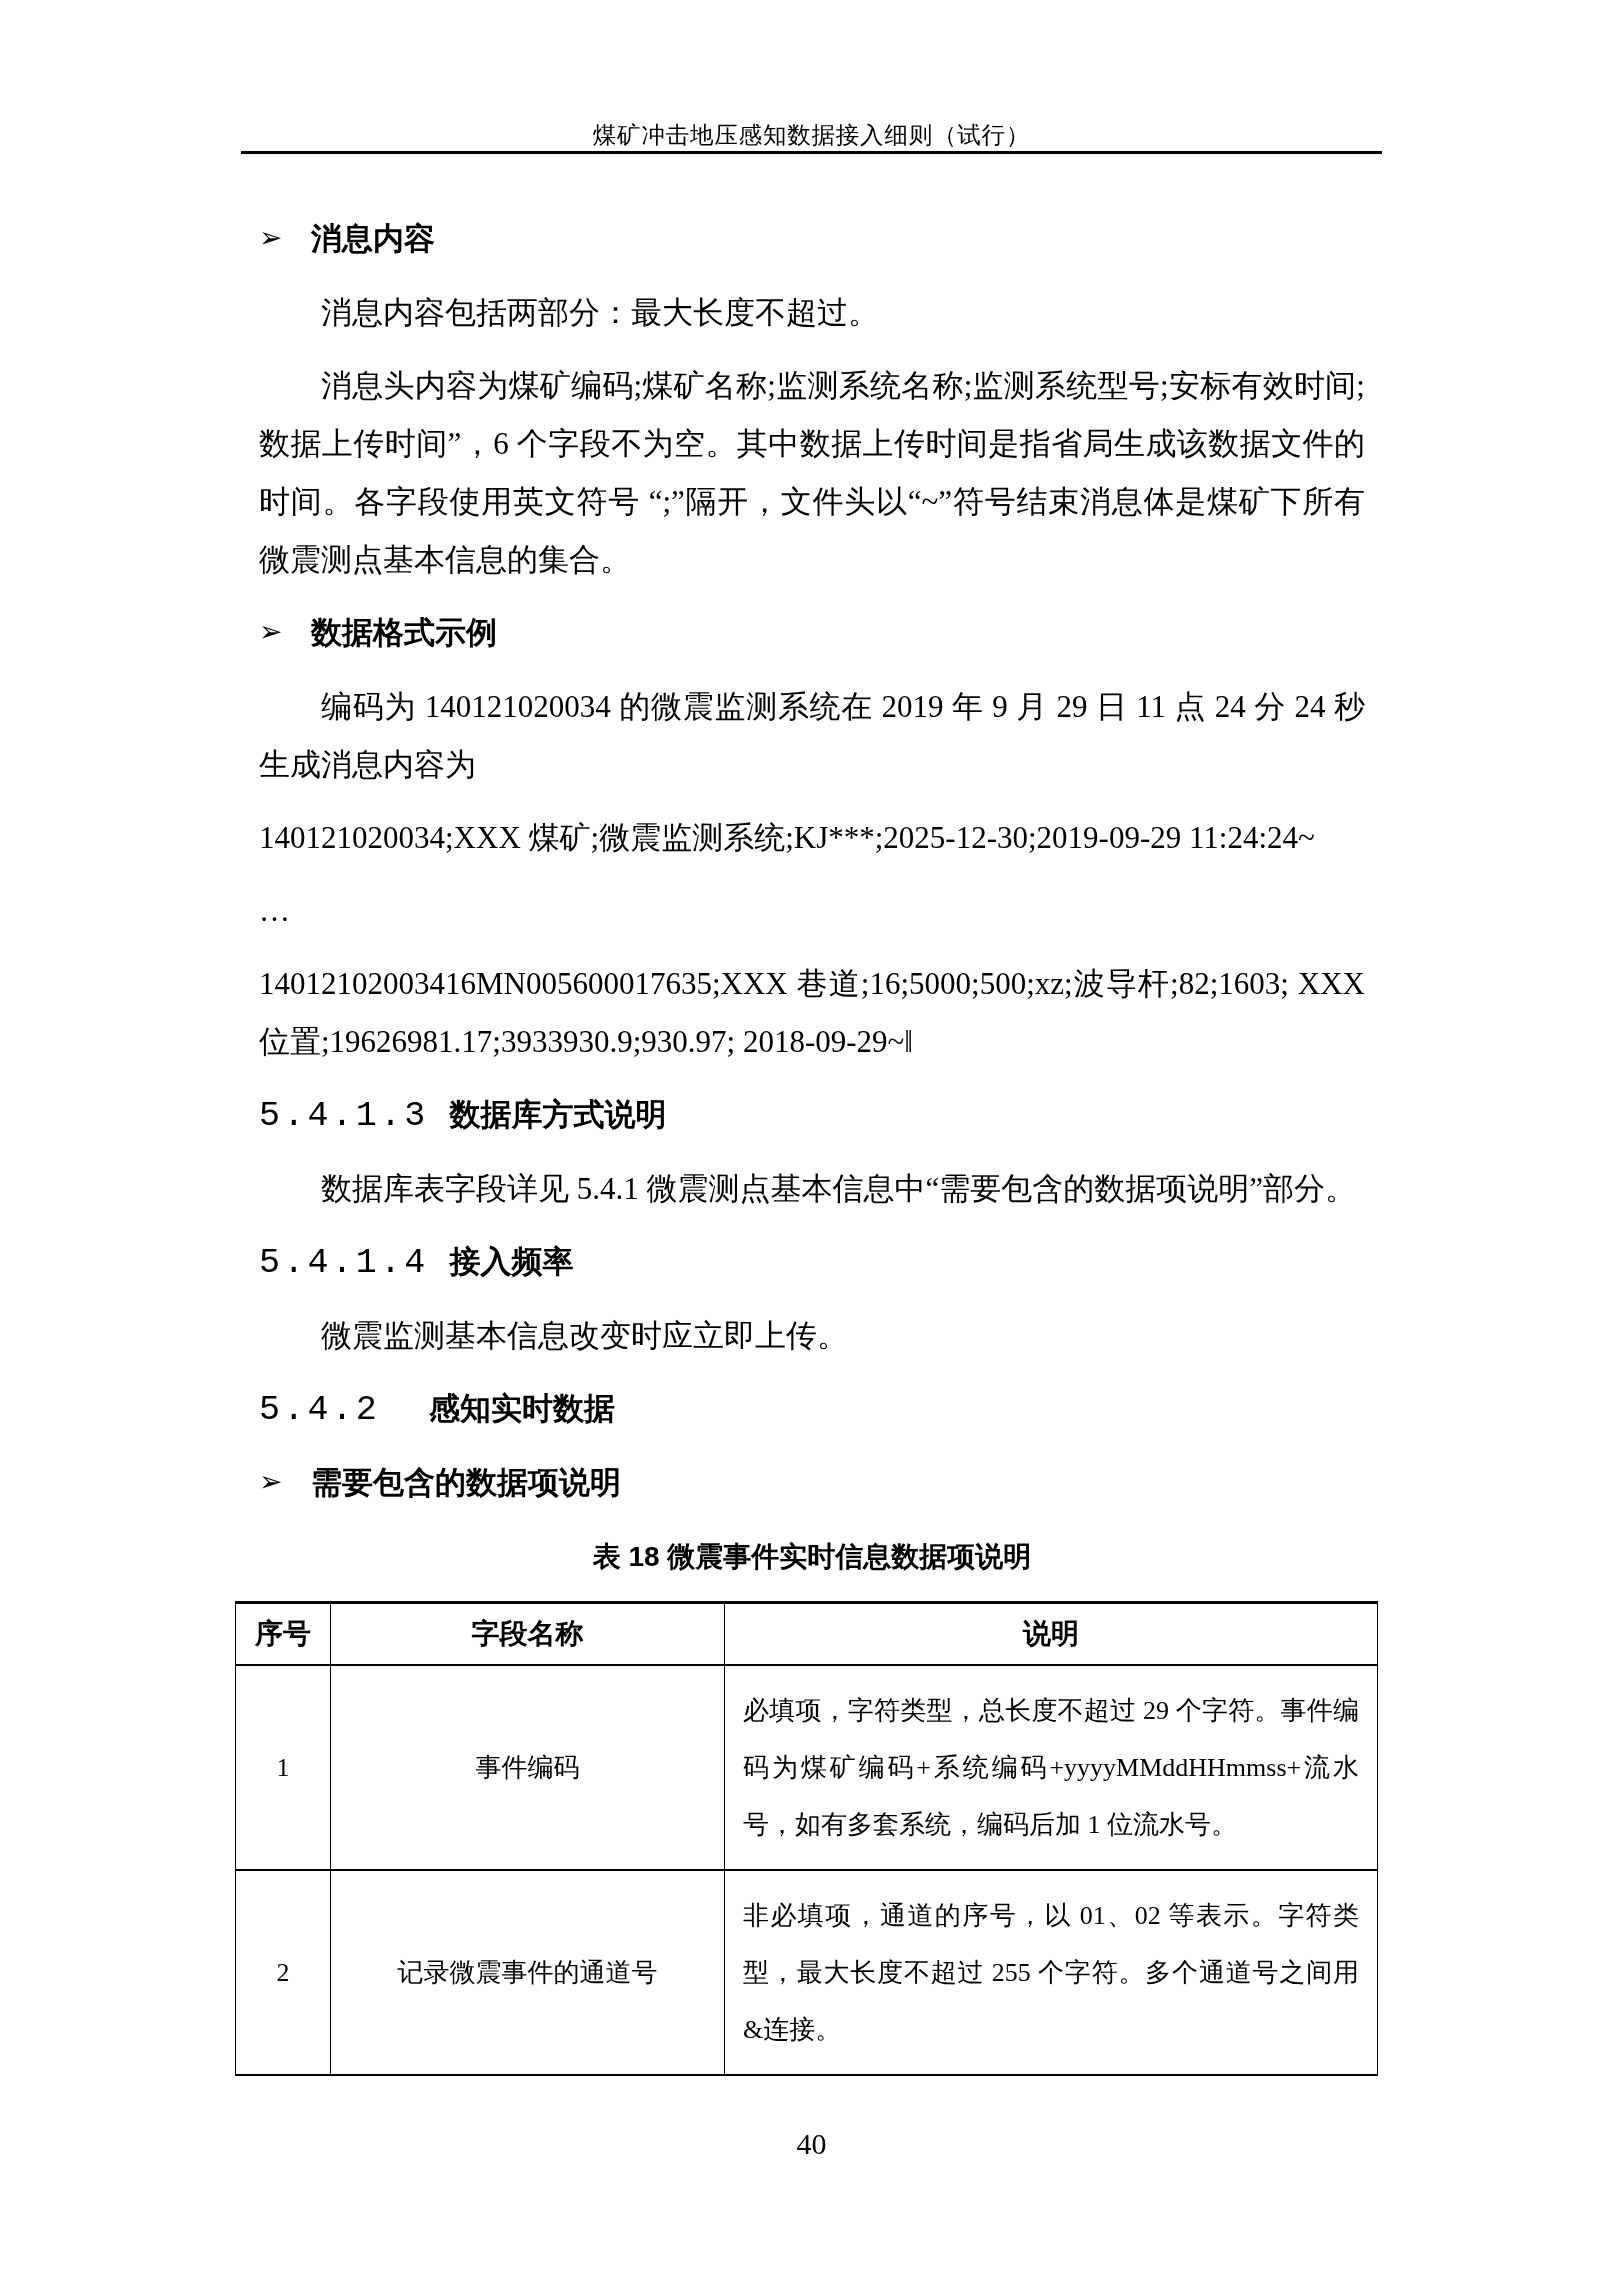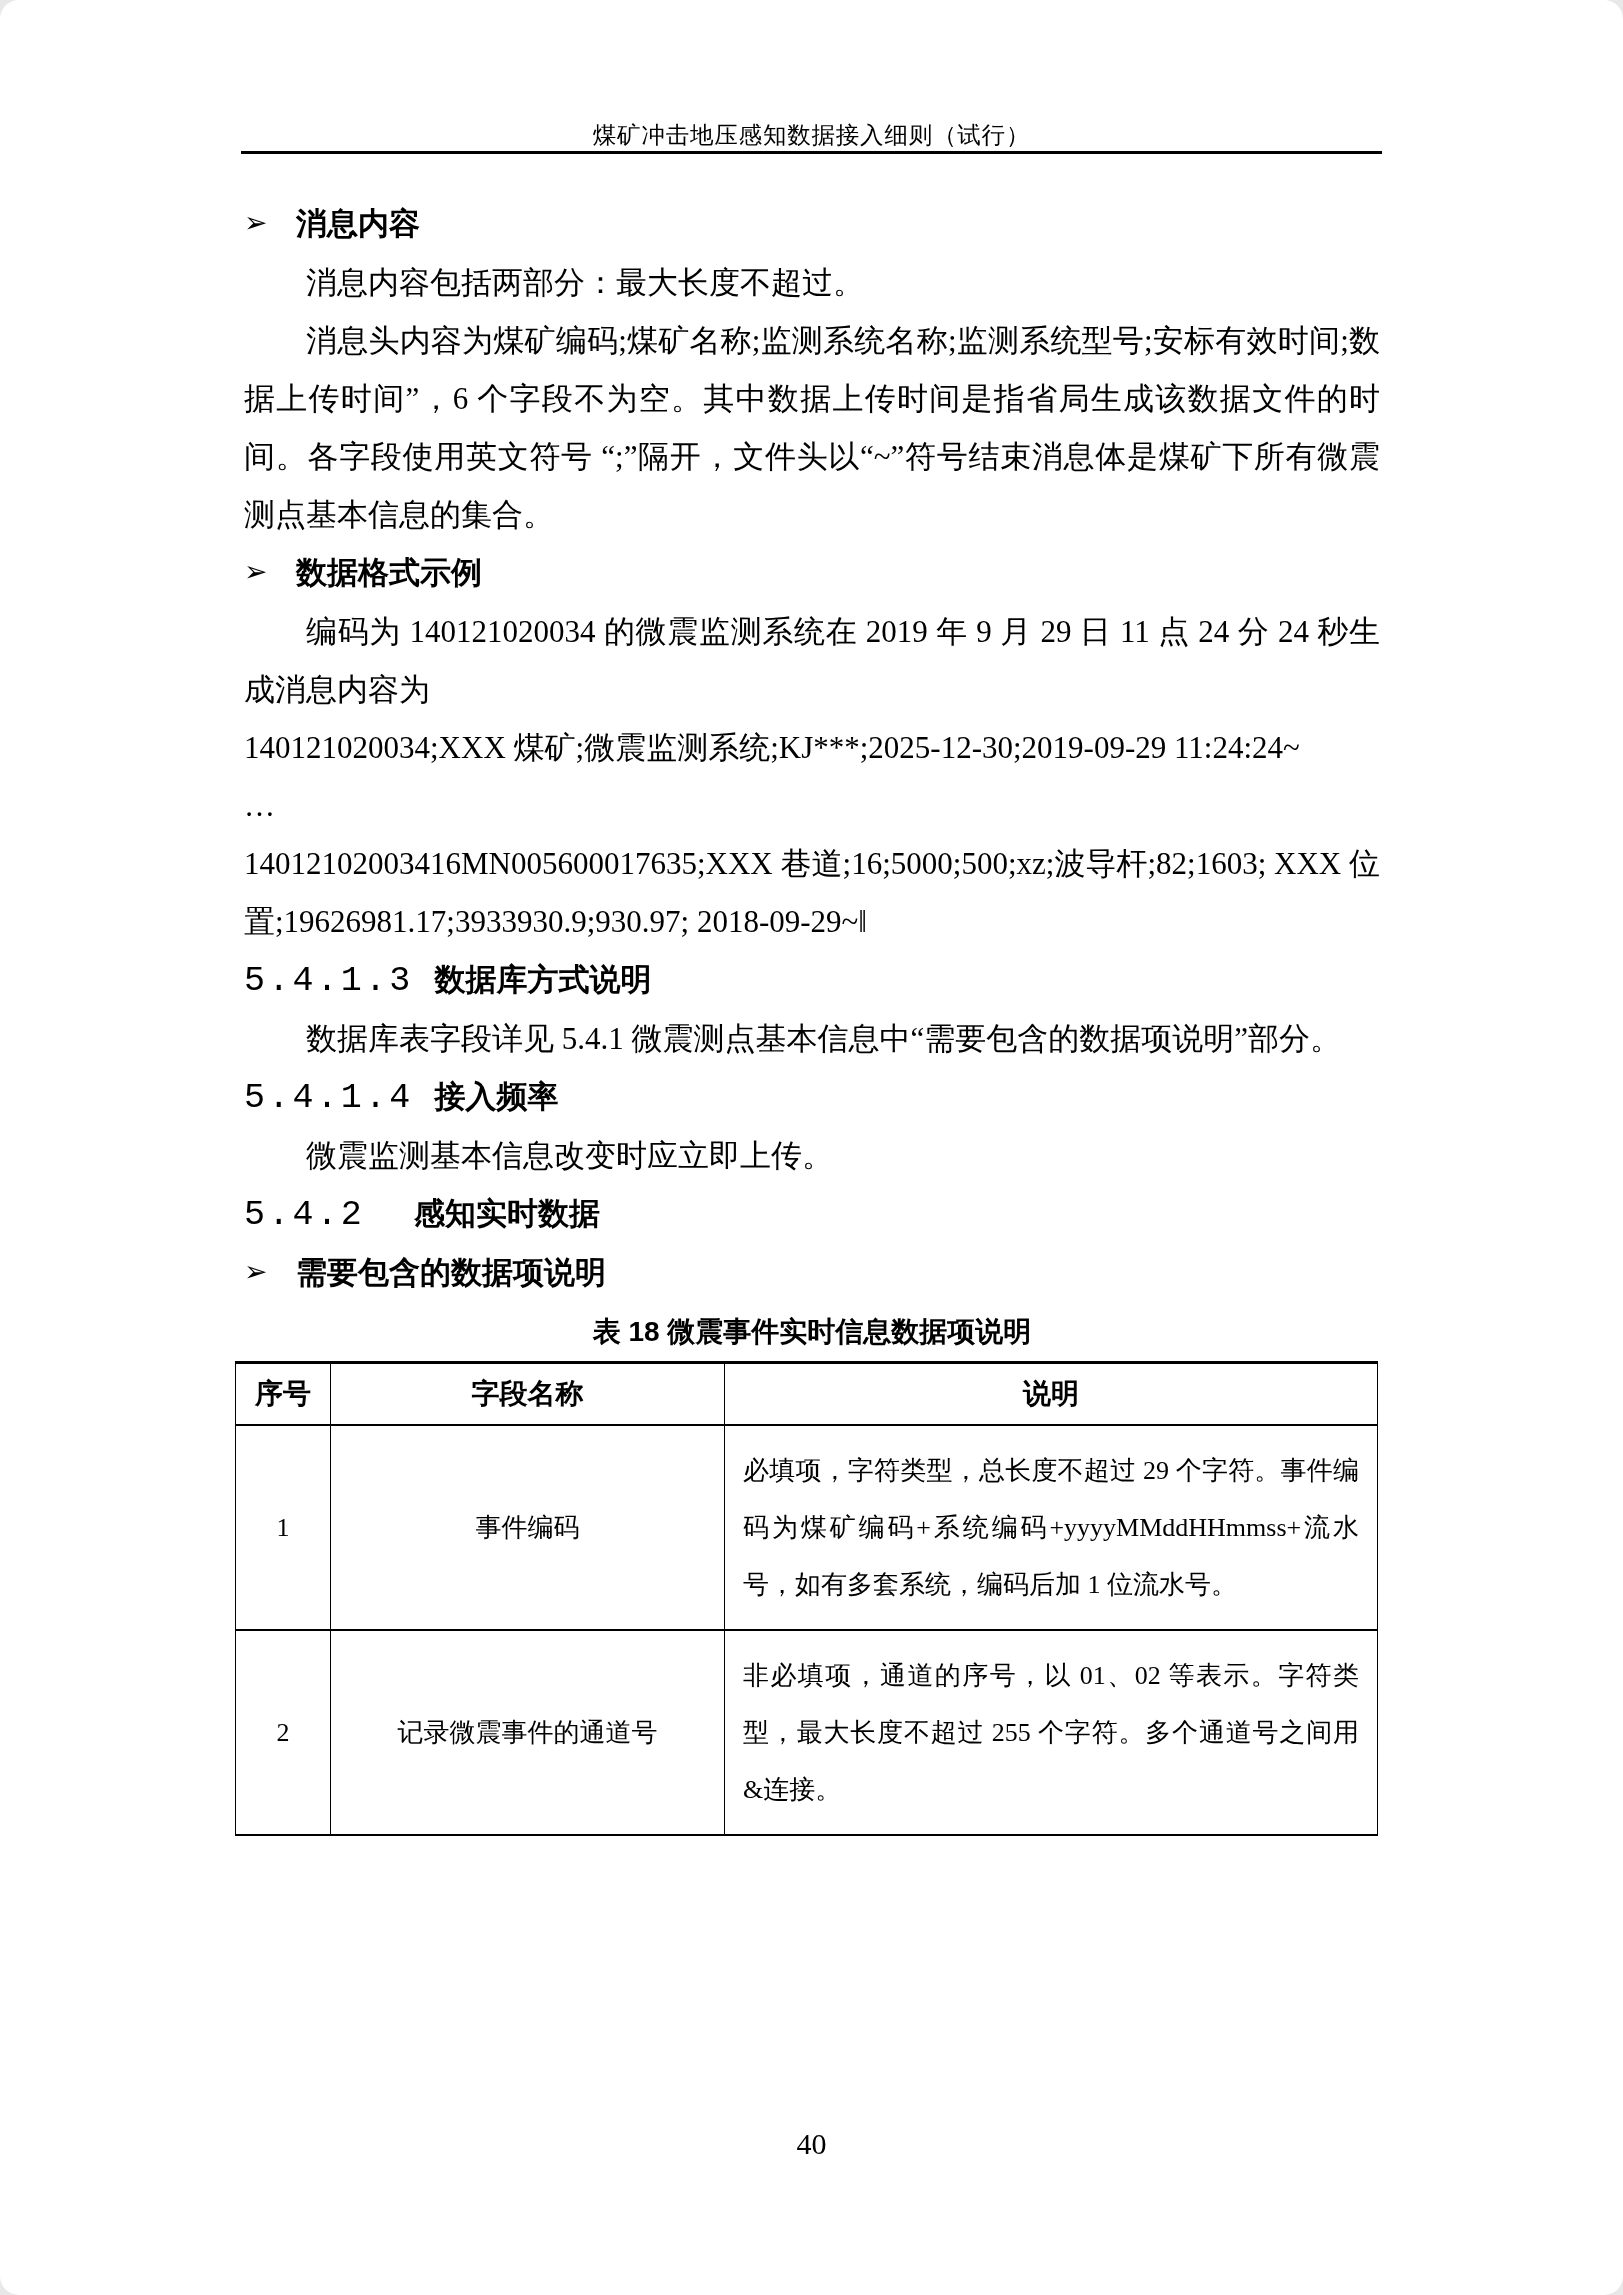--- a/index.html
+++ b/index.html
@@ -2,37 +2,36 @@
 <html lang="zh" style="font-size:13px"><head>
 <meta charset="utf-8">
 <style>
   html,body{margin:0;padding:0;background:#e8e8e8;}
   .page{
     position:relative;
     width:1623px;height:2295px;
     background:#ffffff;color:#000;
     margin:0 auto;overflow:hidden;
     font-family:"Liberation Serif","DejaVu Serif",serif;
-    border-radius:19px;
   }
   
   .header-title{
     position:absolute;top:119px;left:0;width:100%;
     text-align:center;font-size:23.5px;letter-spacing:0.8px;
   }
   .header-rule{
     position:absolute;top:151px;left:241px;width:1141px;
     border-top:3.2px solid #000;height:0;
   }
   
   .content{
     position:absolute;top:195px;left:244px;width:1136px;
     font-size:31px;line-height:58px;text-align:justify;
   }
-  .content p,.content h2{margin:0;padding:0;}
+  .content p,.content h2{margin:15px;padding:0;}
   .paragraph{text-indent:2em;}
   .data-line{text-indent:0;}
   .bullet-heading,.numbered-heading{
     font-family:"Liberation Sans","DejaVu Sans",sans-serif;
     font-weight:bold;font-size:31px;line-height:58px;text-align:left;
   }
   .bullet{
     display:inline-block;width:52px;font-size:28px;
     font-weight:normal;transform:translateY(-1.6px);
   }

